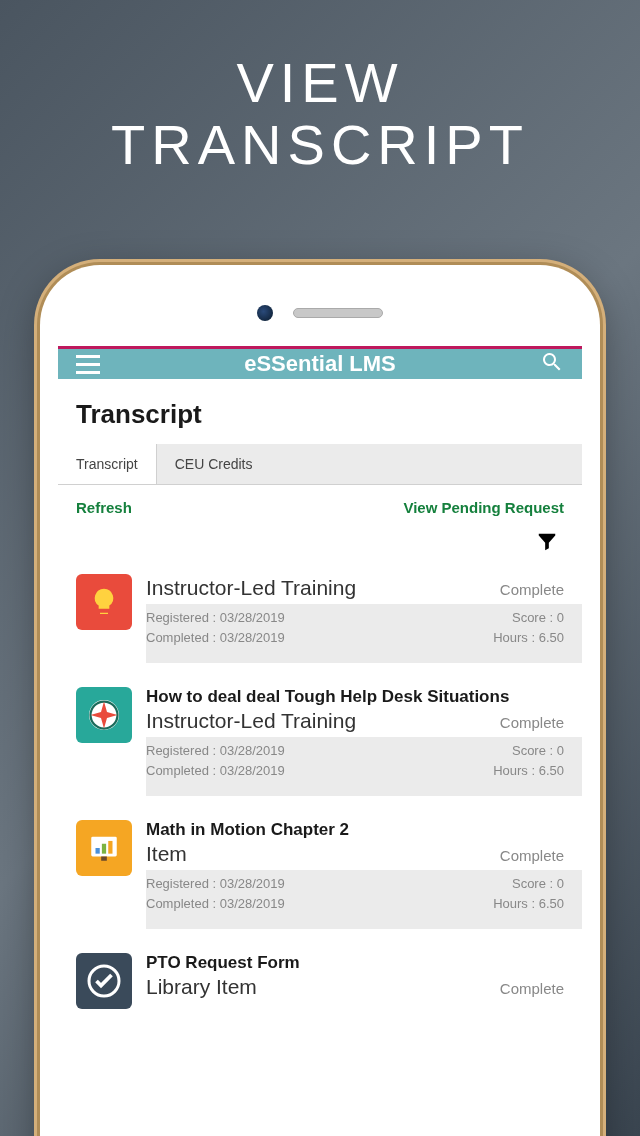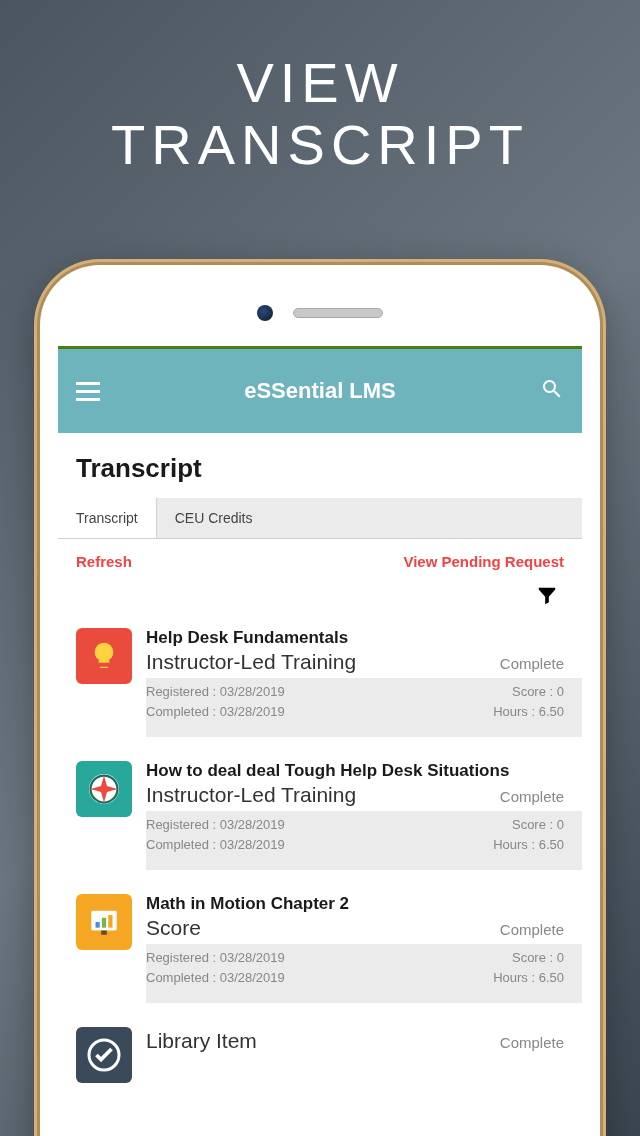--- a/index.html
+++ b/index.html
@@ -56,22 +56,22 @@
       background: #fff;
       height: 900px;
       overflow: hidden;
     }
     .app-header {
       background: #6eb4bc;
       color: #fff;
       display: flex;
       align-items: center;
       justify-content: space-between;
-      padding: 28px 18px;
-      border-top: 3px solid #4d7c0f;
+      padding: 1px 18px;
+      border-top: 3px solid #be185d;
     }
     .menu-icon {
       display: flex;
       flex-direction: column;
       gap: 5px;
       cursor: pointer;
     }
     .menu-icon span {
       width: 24px;
       height: 3px;
@@ -106,21 +106,21 @@
     .tab.active {
       background: #fff;
       border-right: 1px solid #d0d0d0;
     }
     .action-row {
       display: flex;
       justify-content: space-between;
       padding: 14px 18px;
     }
     .action-link {
-      color: #ef4444;
+      color: #15803d;
       font-weight: 600;
       font-size: 15px;
       cursor: pointer;
     }
     .filter-row {
       display: flex;
       justify-content: flex-end;
       padding: 0 24px 8px;
     }
     .filter-icon svg {
@@ -233,21 +233,20 @@
 
     <div id="course-list">
         <div>
     <div class="course-item">
       <div class="course-icon icon-bulb">
               <svg width="32" height="32" viewBox="0 0 24 24" fill="#ffd23f">
                 <path d="M9 21h6v-1H9v1zm3-19a7 7 0 0 0-4 12.7V17h8v-2.3A7 7 0 0 0 12 2z"></path>
               </svg>
             </div>
       <div class="course-body">
-        <div class="course-title">Help Desk Fundamentals</div>
         <div class="course-row">
           <div class="course-type">Instructor-Led Training</div>
           <div class="course-status">Complete</div>
         </div>
 
         <div class="meta-block">
           <div class="meta-row">
                   <span>Registered : 03/28/2019</span>
                   <span>Score : 0</span>
                 </div>
@@ -297,21 +296,21 @@
                 <rect x="3" y="4" width="18" height="14" rx="1" fill="#fff"></rect>
                 <rect x="6" y="12" width="3" height="4" fill="#4a90d9"></rect>
                 <rect x="10.5" y="9" width="3" height="7" fill="#7cb342"></rect>
                 <rect x="15" y="7" width="3" height="9" fill="#f5a623"></rect>
                 <rect x="10" y="18" width="4" height="3" fill="#6b4a2a"></rect>
               </svg>
             </div>
       <div class="course-body">
         <div class="course-title">Math in Motion Chapter 2</div>
         <div class="course-row">
-          <div class="course-type">Score</div>
+          <div class="course-type">Item</div>
           <div class="course-status">Complete</div>
         </div>
 
         <div class="meta-block">
           <div class="meta-row">
                   <span>Registered : 03/28/2019</span>
                   <span>Score : 0</span>
                 </div>
           <div class="meta-row">
                   <span>Completed : 03/28/2019</span>
@@ -324,20 +323,21 @@
   </div>
         <div>
     <div class="course-item">
       <div class="course-icon icon-check">
               <svg width="36" height="36" viewBox="0 0 24 24">
                 <circle cx="12" cy="12" r="10" fill="none" stroke="#fff" stroke-width="2"></circle>
                 <path d="M7 12l3 3 7-7" fill="none" stroke="#fff" stroke-width="2.5"></path>
               </svg>
             </div>
       <div class="course-body">
+        <div class="course-title">PTO Request Form</div>
         <div class="course-row">
           <div class="course-type">Library Item</div>
           <div class="course-status">Complete</div>
         </div>
 
       </div>
     </div>
     <div class="spacer"></div>
   </div>
       </div>

